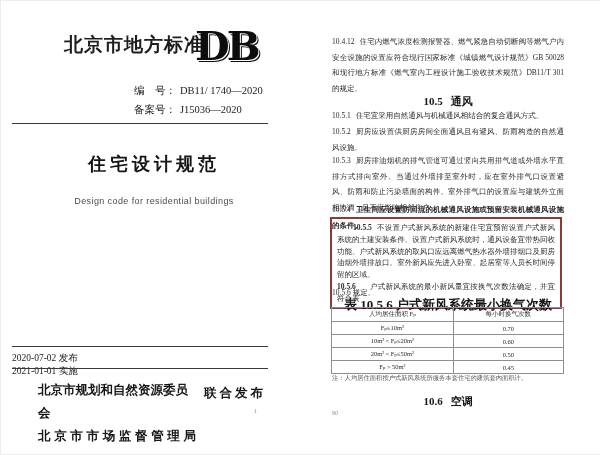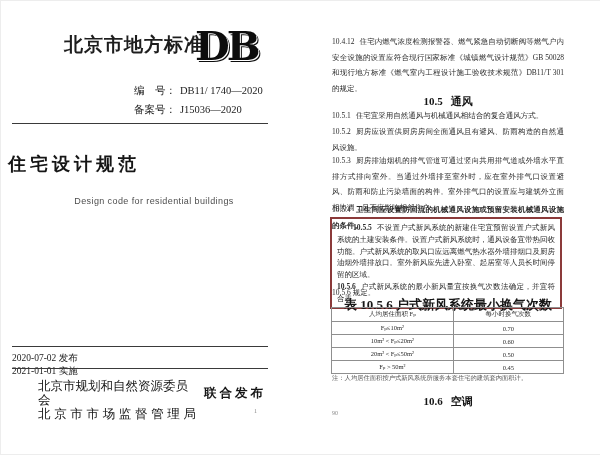--- a/index.html
+++ b/index.html
@@ -11,25 +11,25 @@
   .page-right{left:305px;width:290px;}
   .abs{position:absolute;}
   .hr{position:absolute;height:1px;background:#3a3a3a;}
   
   .std-label{font-size:19px;font-weight:bold;letter-spacing:1px;color:#1d1d1d;}
   .db-logo{font-family:"DejaVu Serif",serif;font-size:40px;font-weight:bold;
            letter-spacing:-3px;color:#0d0d0d;line-height:1;
            text-shadow:1px 1px 0 #fff,2px 2px 0 #0d0d0d;}
   .code-line{font-size:10.5px;color:#222;white-space:nowrap;}
   .code-line .lbl{margin-right:4px;}
-  .cover-title{width:100%;font-size:18px;font-weight:bold;letter-spacing:4px;color:#161616;}
+  .cover-title{width:100%;text-align:center;font-size:18px;font-weight:bold;letter-spacing:4px;color:#161616;}
   .cover-sub{width:100%;text-align:center;font-size:9px;color:#4e4e4e;letter-spacing:.4px;
              font-family:"Liberation Sans","DejaVu Sans",sans-serif;}
   .dates{display:flex;justify-content:space-between;font-size:9.5px;color:#222;}
-  .pub{font-size:12.5px;font-weight:normal;color:#161616;line-height:14px;}
+  .pub{font-size:12.5px;font-weight:bold;color:#161616;line-height:23px;}
   .pub .l2{display:inline-block;width:158px;text-align:justify;text-align-last:justify;}
   .pub .l1{display:inline-block;width:158px;}
   .joint{font-size:12.5px;font-weight:bold;letter-spacing:3px;color:#161616;}
   .tiny-page{font-size:6px;color:#8a8a8a;}
   
   .para{position:absolute;width:232px;font-size:7.5px;line-height:15.5px;
         text-align:justify;color:#2b2b2b;margin:0;}
   .para .no{font-weight:normal;margin-right:5px;white-space:nowrap;}
   .para.bold{font-weight:bold;}
   .sec-head{position:absolute;width:232px;text-align:center;font-size:11px;font-weight:bold;color:#161616;}
@@ -112,21 +112,21 @@
 
     <p class="para bold" style="left:27px;top:196px;">
       <span class="no">10.5.4</span><span>卫生间应设置防回流的机械通风设施或预留安装机械通风设施的条件。</span>
     </p>
 
     <div class="redbox" style="left:25px;top:211px;">
       <p class="para-in">
         <span class="no" style="font-weight:bold;margin-right:5px;margin-left:16px;">10.5.5</span><span>不设置户式新风系统的新建住宅宜预留设置户式新风系统的土建安装条件。设置户式新风系统时，通风设备宜带热回收功能。户式新风系统的取风口应远离燃气热水器外墙排烟口及厨房油烟外墙排放口。室外新风应先进入卧室、起居室等人员长时间停留的区域。</span>
       </p>
       <p class="para-in">
-        <span class="no" style="font-weight:bold;margin-right:5px;">10.5.6</span><span>户式新风系统的最小新风量宜按换气次数法确定，并宜符合表</span>
+        <span class="no" style="font-weight:bold;margin-right:14px;">10.5.6</span><span>户式新风系统的最小新风量宜按换气次数法确定，并宜符合表</span>
       </p>
     </div>
 
     <p class="para" style="left:27px;top:279px;">
       <span>10.5.6 规定。</span>
     </p>
 
     <div class="tbl-caption" style="left:27px;top:290px;">表 10.5.6  户式新风系统最小换气次数</div>
 
     <table class="minitable" style="left:26px;top:301px;">

